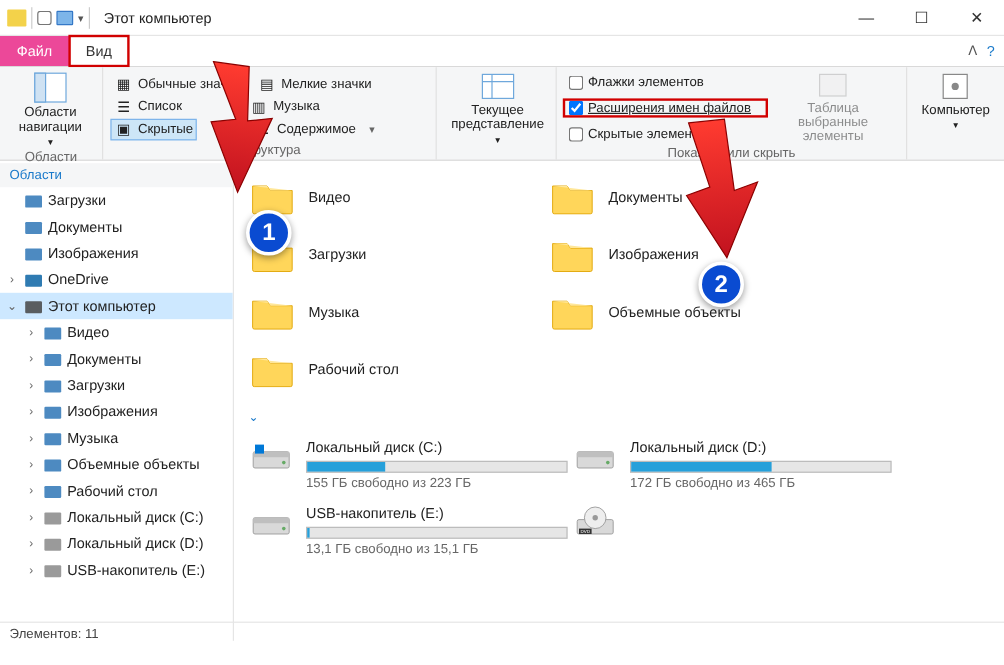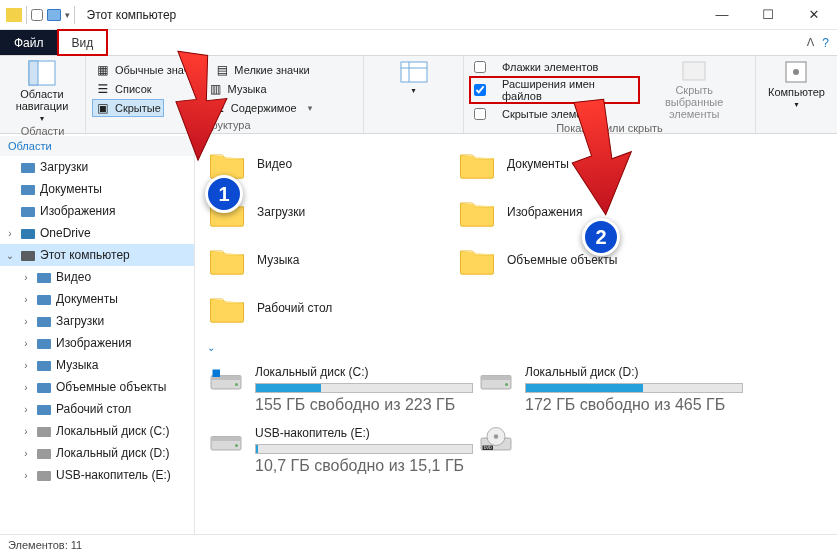--- a/index.html
+++ b/index.html
@@ -12,39 +12,39 @@
   .qat-sep { width: 1px; height: 18px; background: #ccc; }
   .computer-mini { width: 14px; height: 12px; border: 1px solid #3478c7; border-radius: 1px; background: #7db5e9; position: relative; }
   .qat-down { font-size: 9px; color: #555; }
   .title-text { margin-left: 6px; font-size: 12px; }
   .winbtns { margin-left: auto; display: flex; }
   .winbtn { width: 46px; height: 30px; display: flex; align-items: center; justify-content: center; font-size: 13px; color: #333; }
 
   
   .tabbar { height: 26px; display: flex; align-items: stretch; border-bottom: 1px solid #d9d9d9; position: relative; }
   .tab { padding: 0 14px; display: flex; align-items: center; font-size: 12px; color: #333; }
-  .tab.file { background: #0f172a; color: #fff; }
+  .tab.file { background: #ec4899; color: #fff; }
   .tab.selected { outline: 2px solid #d10000; outline-offset: -1px; }
   .help-icons { margin-left: auto; display: flex; align-items: center; padding-right: 8px; gap: 8px; color: #555; }
   .caret-up { font-size: 11px; }
 
   
   .ribbon { height: 78px; background: #f5f6f7; border-bottom: 1px solid #d9d9d9; display: flex; position: relative; }
   .rgroup { border-right: 1px solid #e1e1e1; padding: 2px 6px 0; display: flex; flex-direction: column; }
   .rgroup-body { flex: 1; display: flex; }
   .rgroup-label { font-size: 11px; color: #666; text-align: center; padding-bottom: 2px; }
   .bigbtn { display: flex; flex-direction: column; align-items: center; justify-content: flex-start; padding: 2px 6px; gap: 2px; width: 72px; }
   .bigbtn .lbl { font-size: 11px; text-align: center; line-height: 1.1; }
   .smallitem { display: flex; align-items: center; gap: 4px; font-size: 11px; padding: 1px 3px; }
   .smallitem.active { background: #cde6f7; border: 1px solid #7eb4ea; padding: 0 2px; }
   .icon16 { width: 16px; height: 16px; display: inline-flex; align-items: center; justify-content: center; font-size: 12px; }
   .layoutcol { display: flex; flex-direction: column; justify-content: space-around; }
-  .chkrow { display: flex; align-items: center; gap: 16px; font-size: 11px; padding: 1px 4px; }
+  .chkrow { display: flex; align-items: center; gap: 4px; font-size: 11px; padding: 1px 4px; }
   .chkrow input { width: 12px; height: 12px; }
-  .chkrow.highlight { outline: 2px solid #d10000; outline-offset: -1px; }
+  .chkrow.highlight { outline: 2px solid #d10000; outline-offset: -1px; text-decoration: underline; }
 
   
 
   
   .split { display: flex; height: calc(554px - 30px - 26px - 78px - 20px); }
   .tree { width: 195px; border-right: 1px solid #e5e5e5; overflow: hidden; padding-top: 2px; }
   .tree-header { font-size: 11px; color: #1979ca; padding: 4px 8px; background: #f5f6f7; }
   .tnode { display: flex; align-items: center; gap: 4px; padding: 3px 0 3px 4px; font-size: 12px; }
   .tchevron { width: 12px; text-align: center; font-size: 10px; color: #666; }
   .ticon { width: 16px; height: 16px; display: inline-flex; align-items: center; justify-content: center; }
@@ -55,24 +55,24 @@
   .grid { display: flex; flex-wrap: wrap; }
   .item { width: 250px; display: flex; align-items: center; gap: 10px; padding: 4px 2px; }
   .item .fico { width: 40px; height: 40px; display: flex; align-items: center; justify-content: center; }
   .item .name { font-size: 12px; }
   .section-header { width: 100%; font-size: 13px; color: #1979ca; padding: 10px 0 6px 2px; display: flex; align-items: center; gap: 6px; }
   .drive-item { width: 270px; display: flex; gap: 10px; padding: 6px 2px; }
   .drive-info { flex: 1; }
   .drive-name { font-size: 12px; margin-bottom: 4px; }
   .drive-bar { height: 10px; background: #e6e6e6; border: 1px solid #bcbcbc; position: relative; margin-bottom: 3px; }
   .drive-bar-fill { position: absolute; left: 0; top: 0; bottom: 0; background: #26a0da; }
-  .drive-free { font-size: 16px; color: #666; }
-
-  
-  .status { position: absolute; bottom: 0; left: 0; right: 0; height: 20px; border-top: 1px solid #e5e5e5; display: flex; align-items: center; padding: 0 8px; font-size: 11px; color: #444; }
+  .drive-free { font-size: 11px; color: #666; }
+
+  
+  .status { position: absolute; bottom: 16px; left: 0; right: 0; height: 20px; border-top: 1px solid #e5e5e5; display: flex; align-items: center; padding: 0 8px; font-size: 11px; color: #444; }
 
   
   .overlay { position: absolute; left: 0; top: 0; width: 837px; height: 554px; pointer-events: none; }
   .badge { width: 38px; height: 38px; border-radius: 50%; background: #0a4bd1; border: 3px solid #fff; color: #fff; display: flex; align-items: center; justify-content: center; font-size: 20px; font-weight: bold; box-shadow: 0 2px 6px rgba(0,0,0,.4); position: absolute; }
 
   
   .folder-svg { width: 36px; height: 30px; }
   .drive-svg { width: 38px; height: 30px; }
 </style>
 </head>
@@ -159,20 +159,22 @@
   </div>
 
   <div class="rgroup" style="width:100px">
     <div class="rgroup-body">
       <div class="bigbtn" style="width:90px">
         <svg width="30" height="24">
             <rect x="2" y="2" width="26" height="20" fill="#fff" stroke="#6fa8dc"></rect>
             <line x1="2" y1="8" x2="28" y2="8" stroke="#6fa8dc"></line>
             <line x1="10" y1="2" x2="10" y2="22" stroke="#6fa8dc"></line>
           </svg>
+        <div class="lbl" style="white-space:pre-line">Текущее
+представление</div>
         <span style="font-size:8px">▾</span>
       </div>
     </div>
     <div class="rgroup-label"></div>
   </div>
 
   <div class="rgroup" style="width:292px">
     <div class="rgroup-body">
       <div class="layoutcol" style="width:170px">
         <label class="chkrow">
@@ -185,21 +187,21 @@
           </label>
         <label class="chkrow">
             <input type="checkbox" style="">
             <span>Скрытые элементы</span>
           </label>
       </div>
       <div class="bigbtn" style="width:110px;opacity:.5">
         <svg width="26" height="22">
             <rect x="2" y="2" width="22" height="18" fill="#eee" stroke="#aaa"></rect>
           </svg>
-        <div class="lbl" style="white-space:pre-line">Скрыть выбранные
+        <div class="lbl" style="white-space:pre-line">Таблица выбранные
 элементы</div>
       </div>
     </div>
     <div class="rgroup-label">Показать или скрыть</div>
   </div>
 
   <div class="rgroup" style="width:78px;border-right:none">
     <div class="rgroup-body">
       <div class="bigbtn" style="width:70px">
         <svg width="26" height="24">
@@ -457,21 +459,21 @@
           <div class="fico"><svg class="drive-svg" viewBox="0 0 48 40">
               <rect x="4" y="14" width="40" height="18" rx="2" fill="#d9d9d9" stroke="#999"></rect>
               <rect x="4" y="14" width="40" height="6" fill="#bfbfbf"></rect>
               <circle cx="38" cy="26" r="2" fill="#6a6"></circle>
             </svg></div>
           <div class="drive-info">
             <div class="drive-name">USB-накопитель (E:)</div>
             <div class="drive-bar">
               <div class="drive-bar-fill" style="width:1%"></div>
             </div>
-            <div class="drive-free">10,7 ГБ свободно из 15,1 ГБ</div>
+            <div class="drive-free">13,1 ГБ свободно из 15,1 ГБ</div>
           </div>
         </div>
         <div class="drive-item">
           <div class="fico"><svg class="drive-svg" viewBox="0 0 48 40">
               <rect x="4" y="16" width="40" height="16" rx="2" fill="#d9d9d9" stroke="#999"></rect>
               <circle cx="24" cy="14" r="12" fill="#eee" stroke="#999"></circle>
               <circle cx="24" cy="14" r="3" fill="#999"></circle>
               <rect x="6" y="26" width="14" height="6" fill="#333"></rect>
               <text x="13" y="31" font-size="5" fill="#fff" text-anchor="middle">DVD</text>
             </svg></div>

